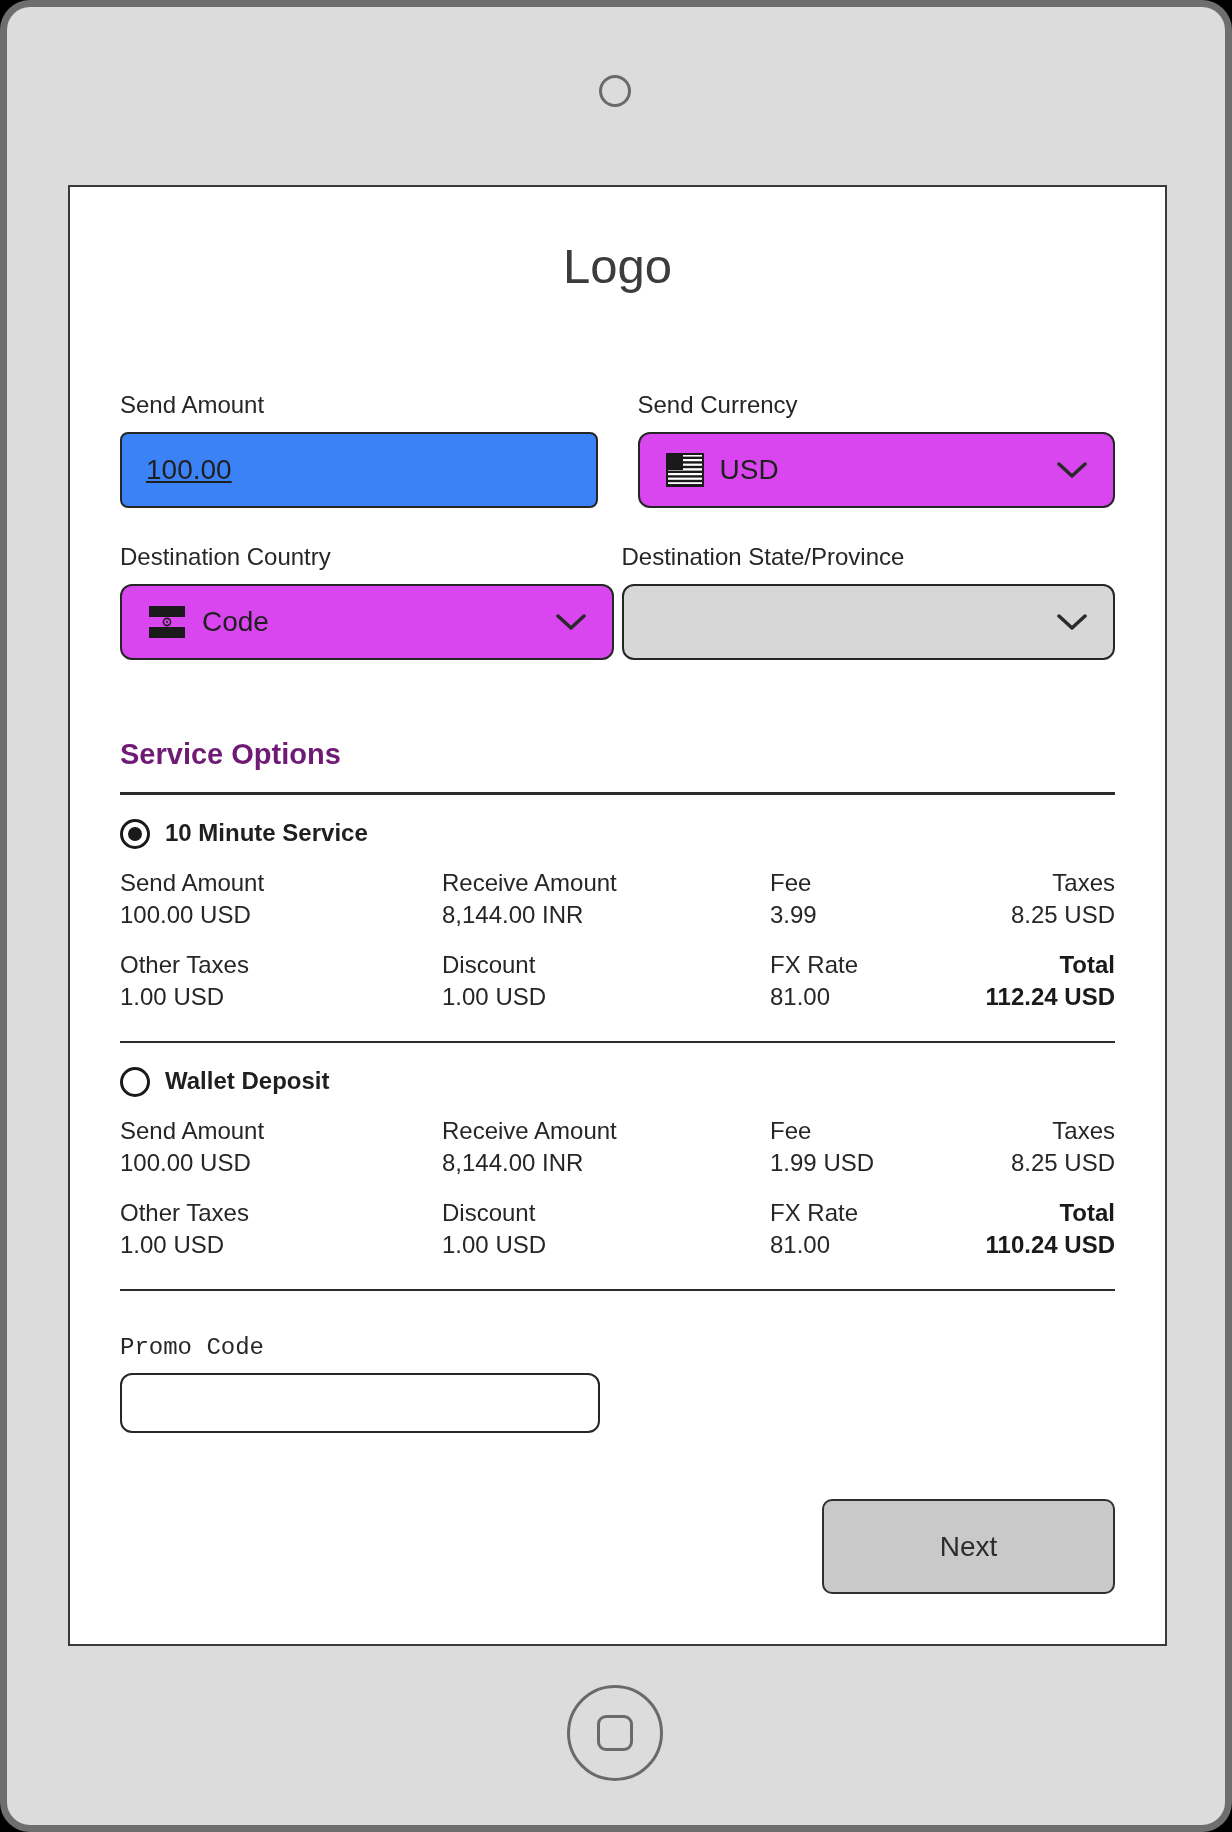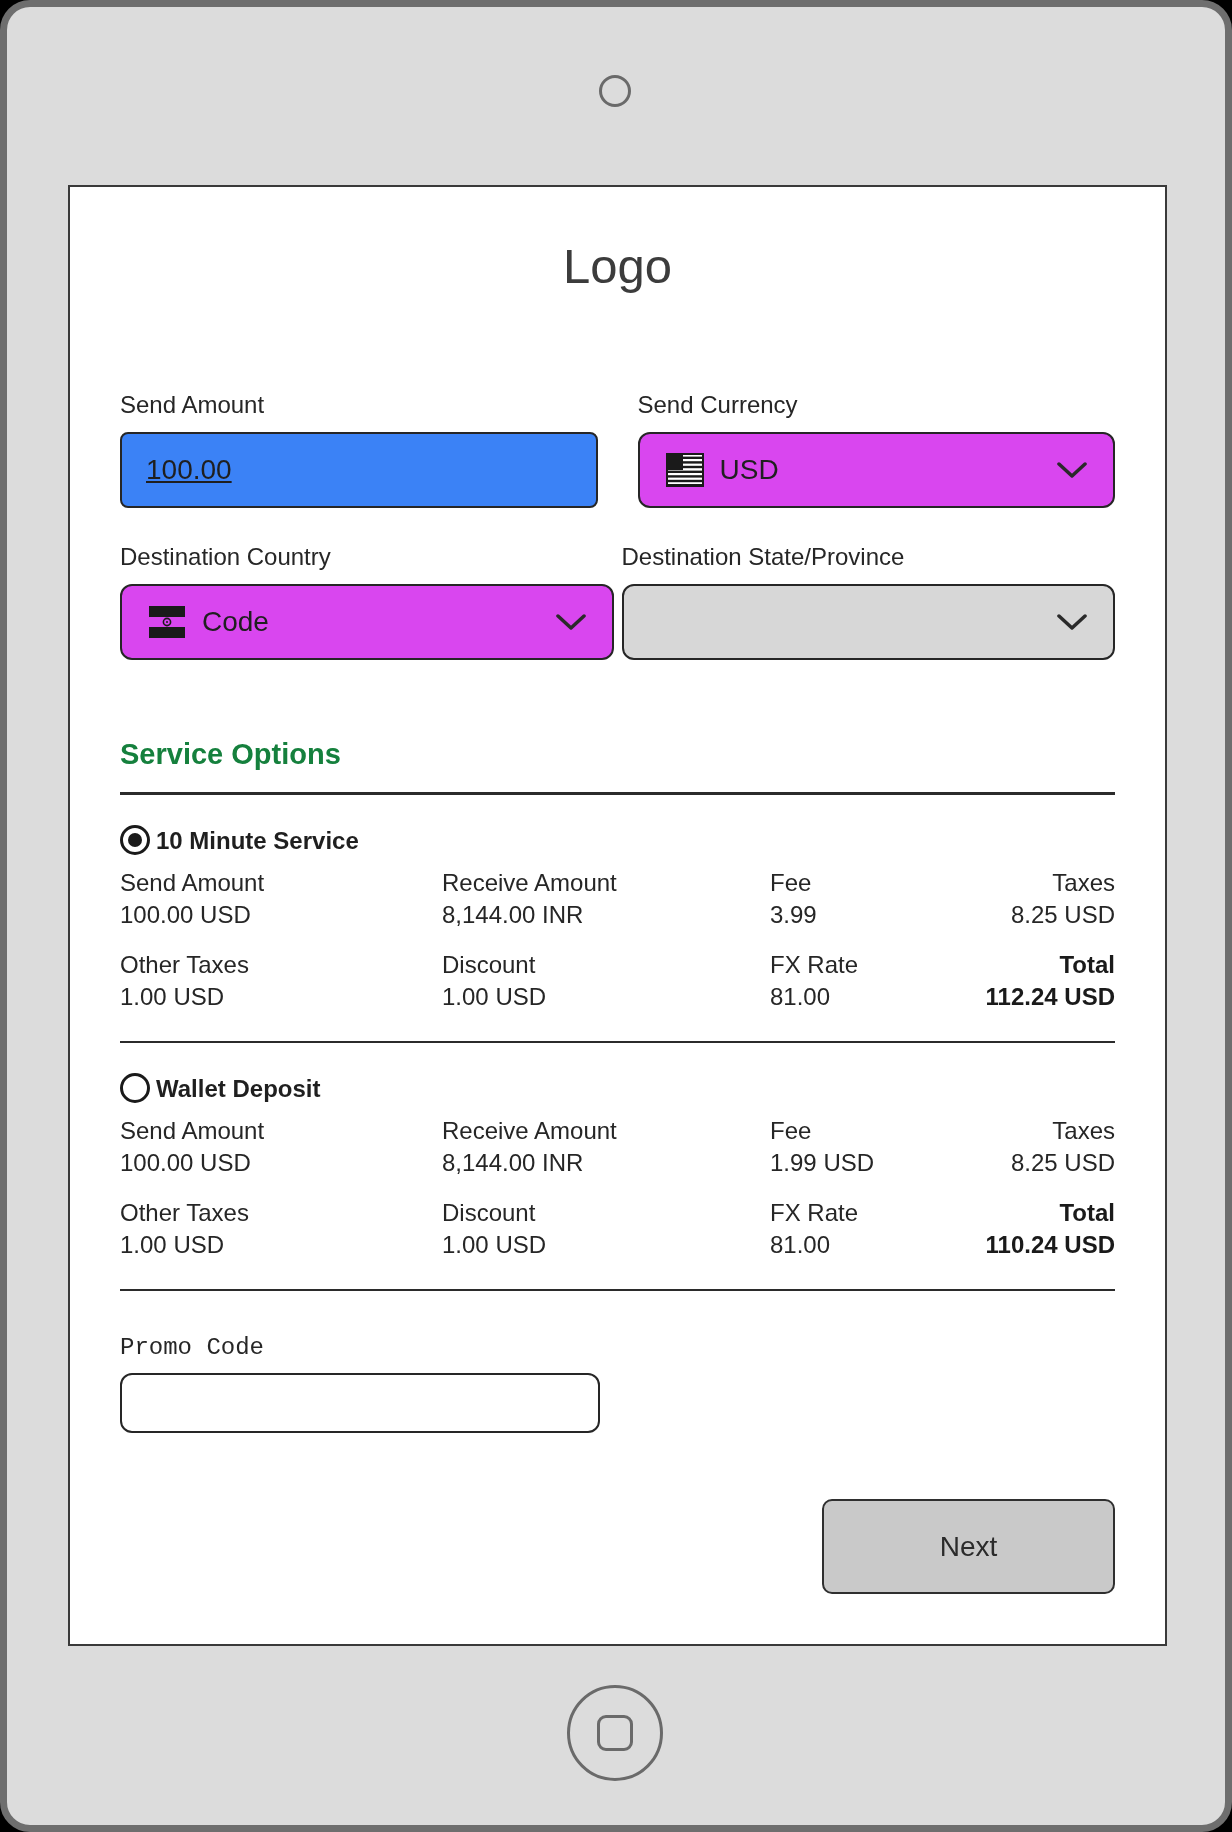--- a/index.html
+++ b/index.html
@@ -29,25 +29,25 @@
     font-size:28px;color:#1f1f1f;padding:0 24px;background:#3b82f6;outline:none;
     font-family:"Liberation Sans","DejaVu Sans",sans-serif;text-decoration:underline;}
   .select{height:76px;box-sizing:border-box;border:2px solid #262626;border-radius:12px;background:#d946ef;
     display:flex;align-items:center;padding:0 26px;cursor:pointer;}
   .select.disabled{background:#d7d7d7;}
   .select .value{font-size:28px;color:#1f1f1f;margin-left:16px;}
   .select .chev{margin-left:auto;display:flex;}
   .flag{display:flex;flex:0 0 auto;}
 
   
-  .section-heading{margin-top:76px;font-size:29px;line-height:36px;font-weight:bold;color:#15803d;}
+  .section-heading{margin-top:76px;font-size:29px;line-height:36px;font-weight:bold;color:#701a75;}
   .rule-thick{height:3px;background:#2b2b2b;margin-top:20px;}
   .rule-thin{height:2px;background:#2b2b2b;margin-top:28px;}
   .service-option{margin-top:24px;}
-  .radio-row{display:flex;align-items:flex-end;gap:6px;cursor:pointer;height:36px;}
+  .radio-row{display:flex;align-items:flex-start;gap:15px;cursor:pointer;height:36px;}
   .radio{width:30px;height:30px;border-radius:50%;border:3px solid #1a1a1a;box-sizing:border-box;
     display:flex;align-items:center;justify-content:center;flex:0 0 auto;}
   .radio .dot{width:14px;height:14px;border-radius:50%;background:#1a1a1a;}
   .radio-label{font-size:24px;font-weight:bold;color:#1f1f1f;}
   .detail-grid{display:grid;grid-template-columns:322px 328px 215px 1fr;row-gap:18px;margin-top:12px;}
   .cell{font-size:24px;line-height:32px;color:#262626;}
   .detail-grid .cell:nth-child(4n){text-align:right;}
   .cell.bold .cell-label,.cell.bold .cell-value{font-weight:bold;color:#1a1a1a;}
 
   

